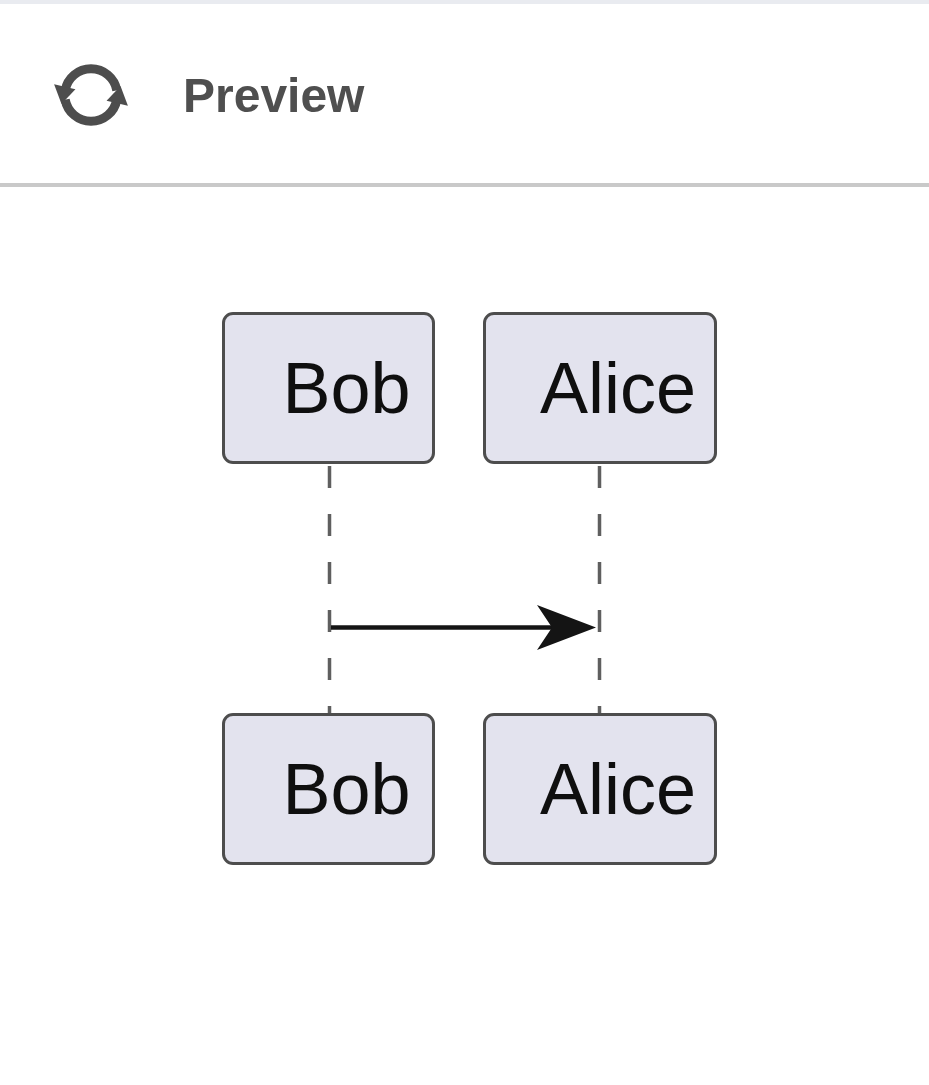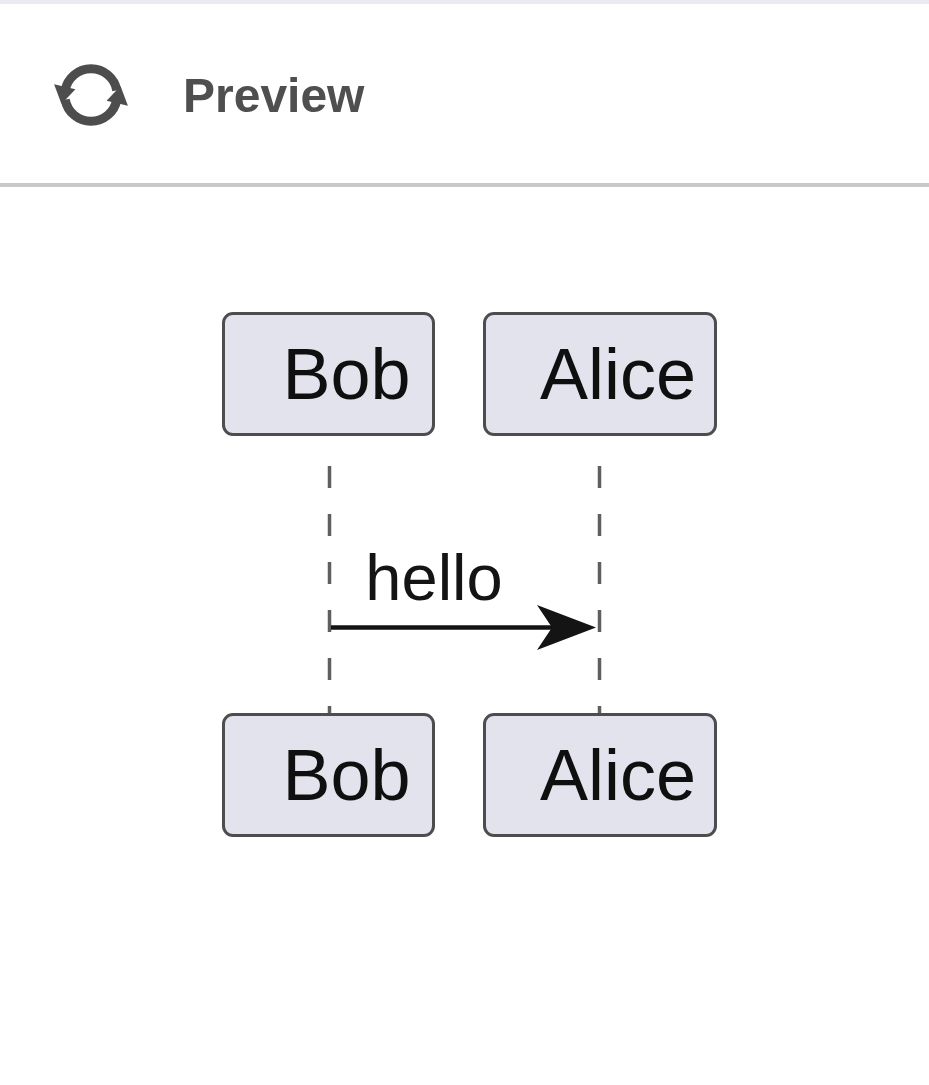--- a/index.html
+++ b/index.html
@@ -61,21 +61,21 @@
   }
   .lines-layer {
     position: absolute;
     left: 0; top: 0;
     width: 929px; height: 1085px;
     pointer-events: none;
   }
   .actor-box {
     position: absolute;
     box-sizing: border-box;
-    width: 213px; height: 124px;
+    width: 213px; height: 152px;
     background: #e3e3ee;
     border: 3px solid #4d4d4d;
     border-radius: 11px;
     display: flex;
     align-items: center;
     justify-content: center;
     font-size: 72px;
     color: #0f0f0f;
     padding-left: 36px;
   }
@@ -123,21 +123,20 @@
       <polygon points="537,605 596,627.5 537,650 552,627.5" fill="#141414"></polygon>
     </svg>
 
     <div class="actor-box actor-bob-top">
       <span>Bob</span>
     </div>
     <div class="actor-box actor-alice-top">
       <span>Alice</span>
     </div>
 
-    <div class="message-label">hello</div>
 
     <div class="actor-box actor-bob-bot">
       <span>Bob</span>
     </div>
     <div class="actor-box actor-alice-bot">
       <span>Alice</span>
     </div>
 
   </div>
 

